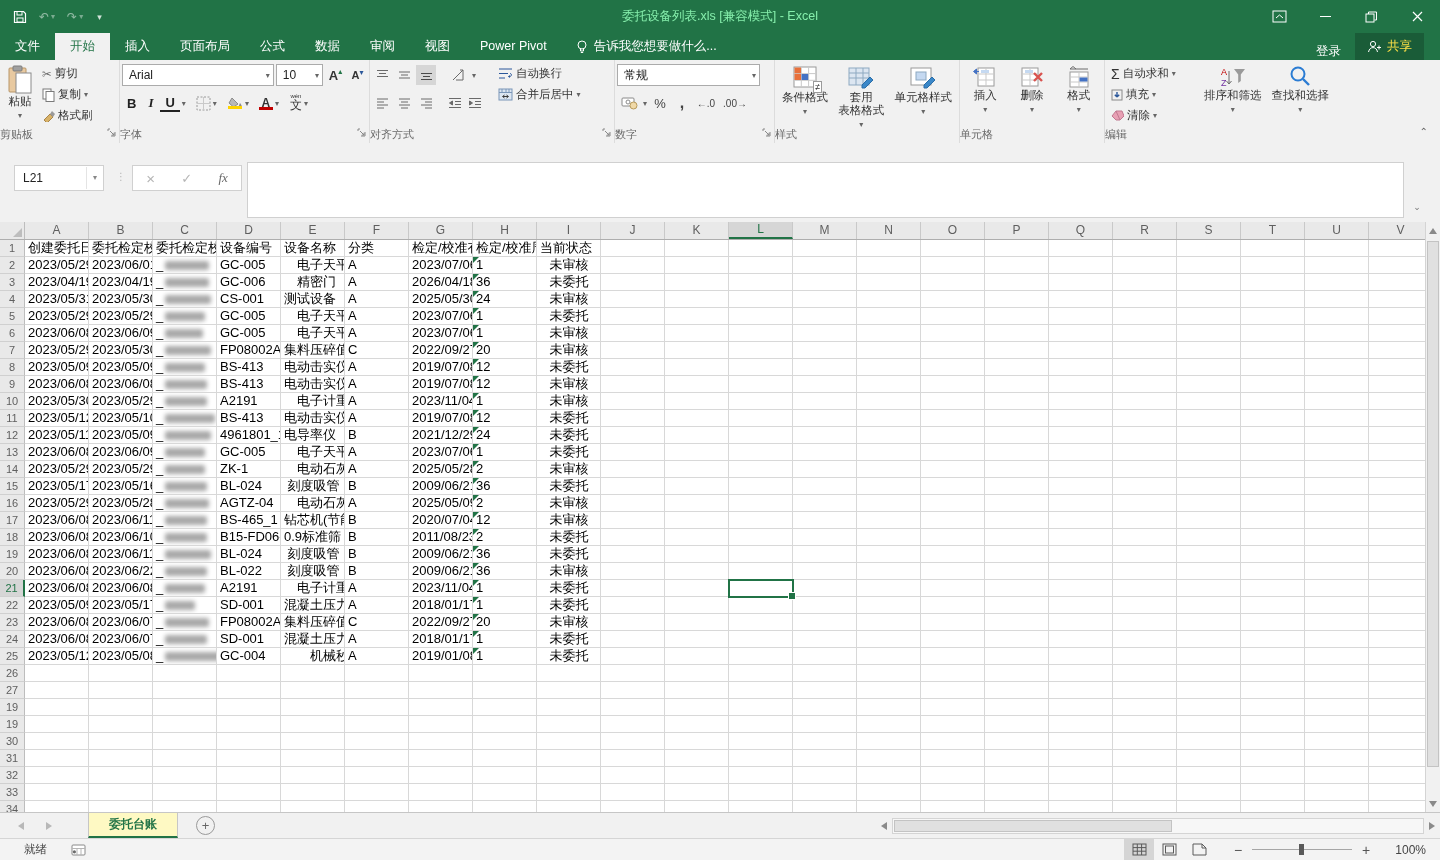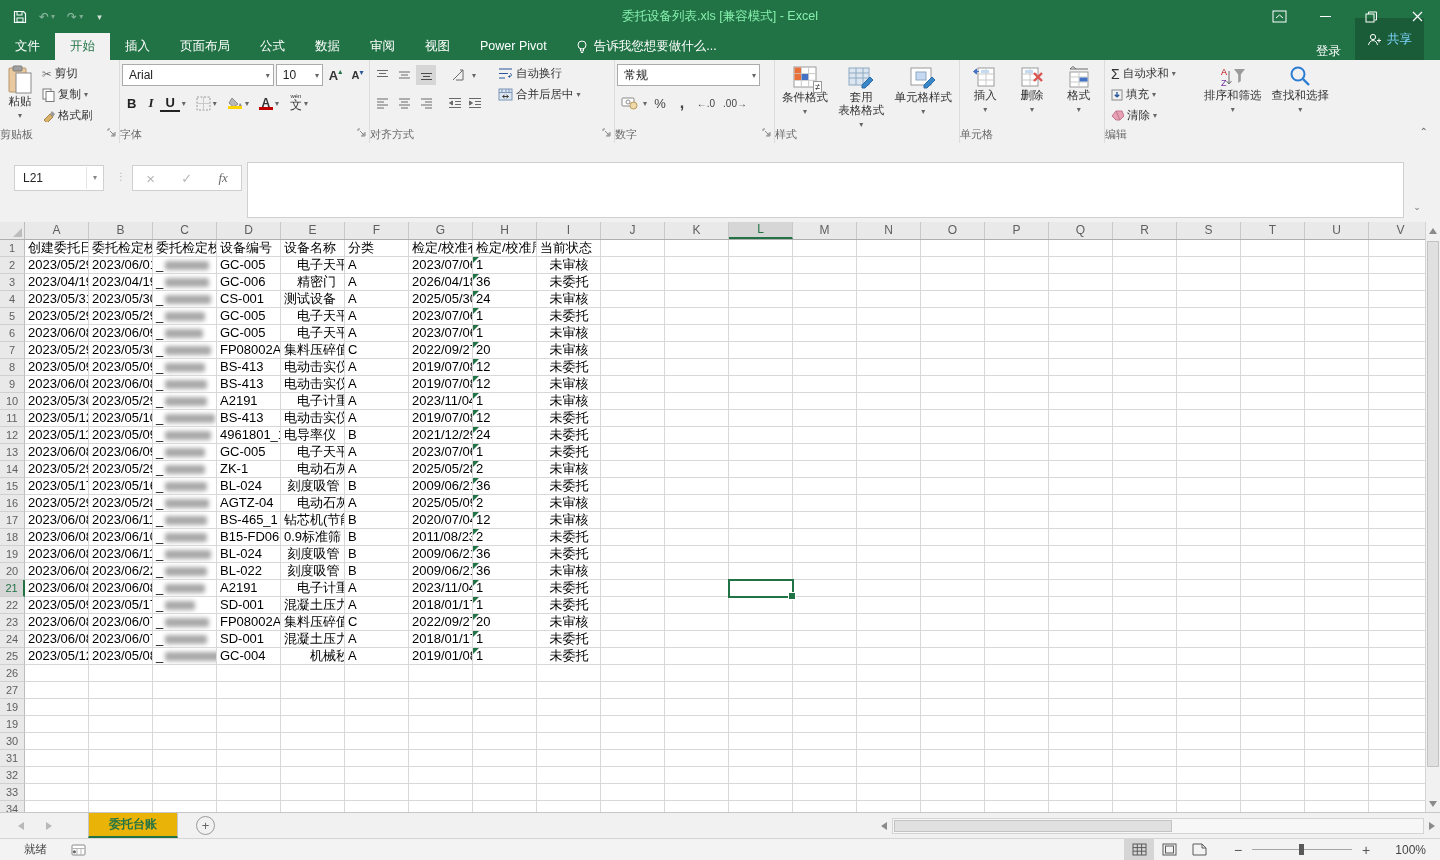--- a/index.html
+++ b/index.html
@@ -18,21 +18,21 @@
   .win-controls{margin-left:auto;display:flex;z-index:2;}
   .win-btn{width:46px;height:33px;display:flex;align-items:center;justify-content:center;color:#fff;}
   .win-btn.close{font-size:15px;}
   
   .menubar{position:absolute;left:0;top:33px;width:100%;height:27px;background:#217346;display:flex;align-items:stretch;}
   .mtab{padding:0 15px;line-height:27px;color:#fff;font-size:12.5px;white-space:nowrap;}
   .mtab.active{background:#f1f1f1;color:#217346;}
   .tellme{display:flex;align-items:center;gap:6px;color:#fff;padding:0 14px;font-size:12.5px;}
   .menu-right{margin-left:auto;display:flex;align-items:flex-end;}
   .signin{color:#fff;padding:0 14px;font-size:12.5px;}
-  .sharebtn{height:42px;background:#1a5c38;color:#7dd3fc;display:flex;align-items:center;gap:6px;
+  .sharebtn{height:27px;background:#1a5c38;color:#fde047;display:flex;align-items:center;gap:6px;
             padding:0 12px;font-size:12.5px;margin-right:16px;}
   
   .ribbon{position:absolute;left:0;top:60px;width:100%;height:83px;background:#f1f1f1;
           border-bottom:1px solid #d2d2d2;display:flex;}
   .rgroup{position:relative;border-right:1px solid #dcdcdc;padding:3px 2px 14px 2px;flex:0 0 auto;}
   .glabel{position:absolute;bottom:1px;left:0;right:0;text-align:left;font-size:11px;color:#696969;}
   .launch{position:absolute;bottom:3px;right:3px;}
   .gbody{display:flex;height:66px;}
   .bigbtn{display:flex;flex-direction:column;align-items:center;justify-content:flex-start;
           padding:2px 5px;font-size:11.5px;color:#333;text-align:center;line-height:13px;}
@@ -88,21 +88,21 @@
   .vs-dn{position:absolute;bottom:0;left:0;right:0;height:16px;display:flex;align-items:center;justify-content:center;}
   .vs-thumb{position:absolute;left:1px;right:1px;top:19px;height:526px;background:#e0e0e0;border:1px solid #c3c3c3;box-sizing:border-box;}
   .tri-up{width:0;height:0;border-left:4px solid transparent;border-right:4px solid transparent;border-bottom:6px solid #8a8a8a;}
   .tri-dn{width:0;height:0;border-left:4px solid transparent;border-right:4px solid transparent;border-top:6px solid #8a8a8a;}
   .tri-l{width:0;height:0;border-top:4px solid transparent;border-bottom:4px solid transparent;border-right:6px solid #8a8a8a;}
   .tri-r{width:0;height:0;border-top:4px solid transparent;border-bottom:4px solid transparent;border-left:6px solid #8a8a8a;}
   
   .tabbar{position:absolute;left:0;top:812px;width:100%;height:26px;background:#f1f1f1;border-top:1px solid #c6c6c6;
           display:flex;align-items:stretch;box-sizing:border-box;}
   .nav-arrows{display:flex;align-items:center;gap:22px;padding:0 14px 0 18px;opacity:.55;}
-  .stab{background:#eab308;border-right:1px solid #c6c6c6;border-left:1px solid #c6c6c6;color:#217346;font-weight:bold;
+  .stab{background:#fef9c3;border-right:1px solid #c6c6c6;border-left:1px solid #c6c6c6;color:#217346;font-weight:bold;
         display:flex;align-items:center;padding:0 20px;border-bottom:2px solid #217346;box-sizing:border-box;font-size:12px;}
   .addsheet{display:flex;align-items:center;padding:0 18px;}
   .addsheet .circ{width:17px;height:17px;border:1px solid #9a9a9a;border-radius:50%;color:#666;display:flex;
                   align-items:center;justify-content:center;font-size:13px;line-height:1;}
   .hscroll{margin-left:auto;display:flex;align-items:center;}
   .hs-left{width:16px;display:flex;align-items:center;justify-content:center;}
   .hs-track{width:532px;height:16px;background:#f7f7f7;border:1px solid #d4d4d4;position:relative;box-sizing:border-box;}
   .hs-thumb{position:absolute;left:1px;top:1px;height:12px;width:278px;background:#e0e0e0;border:1px solid #c3c3c3;box-sizing:border-box;}
   .hs-right{width:16px;display:flex;align-items:center;justify-content:center;}
   

